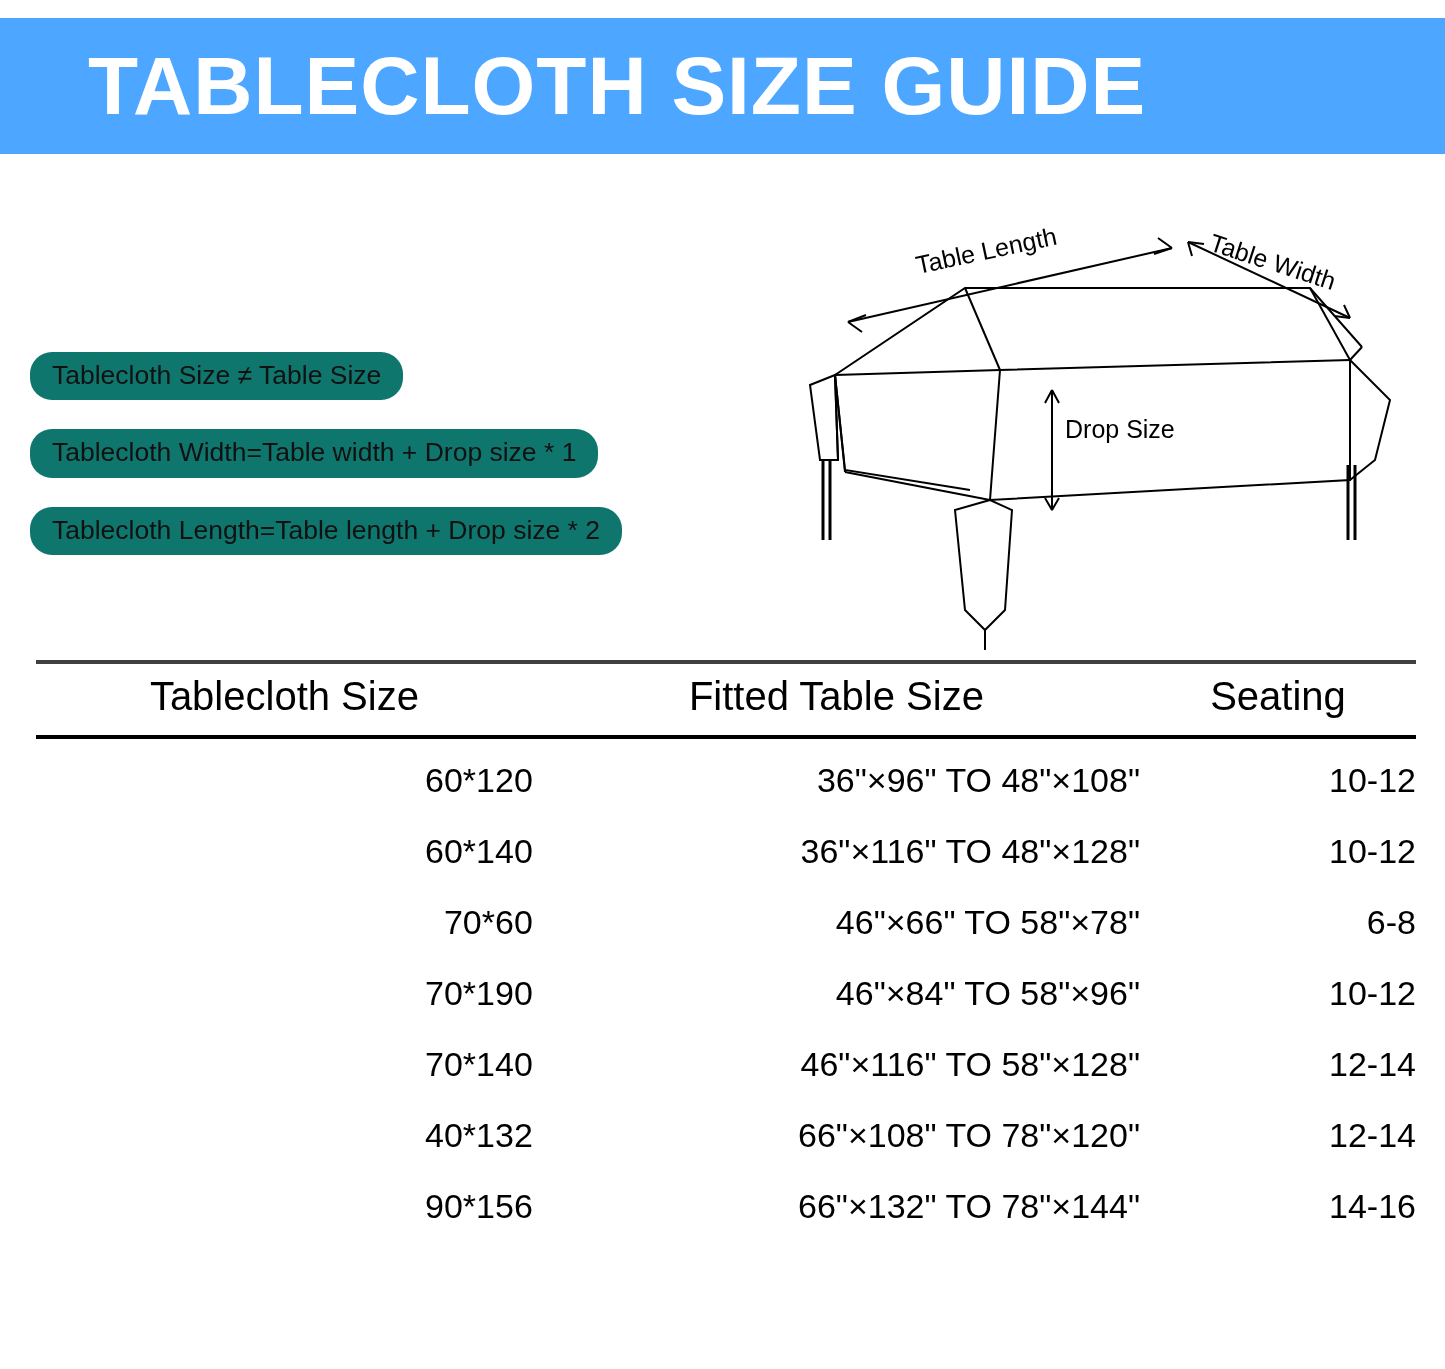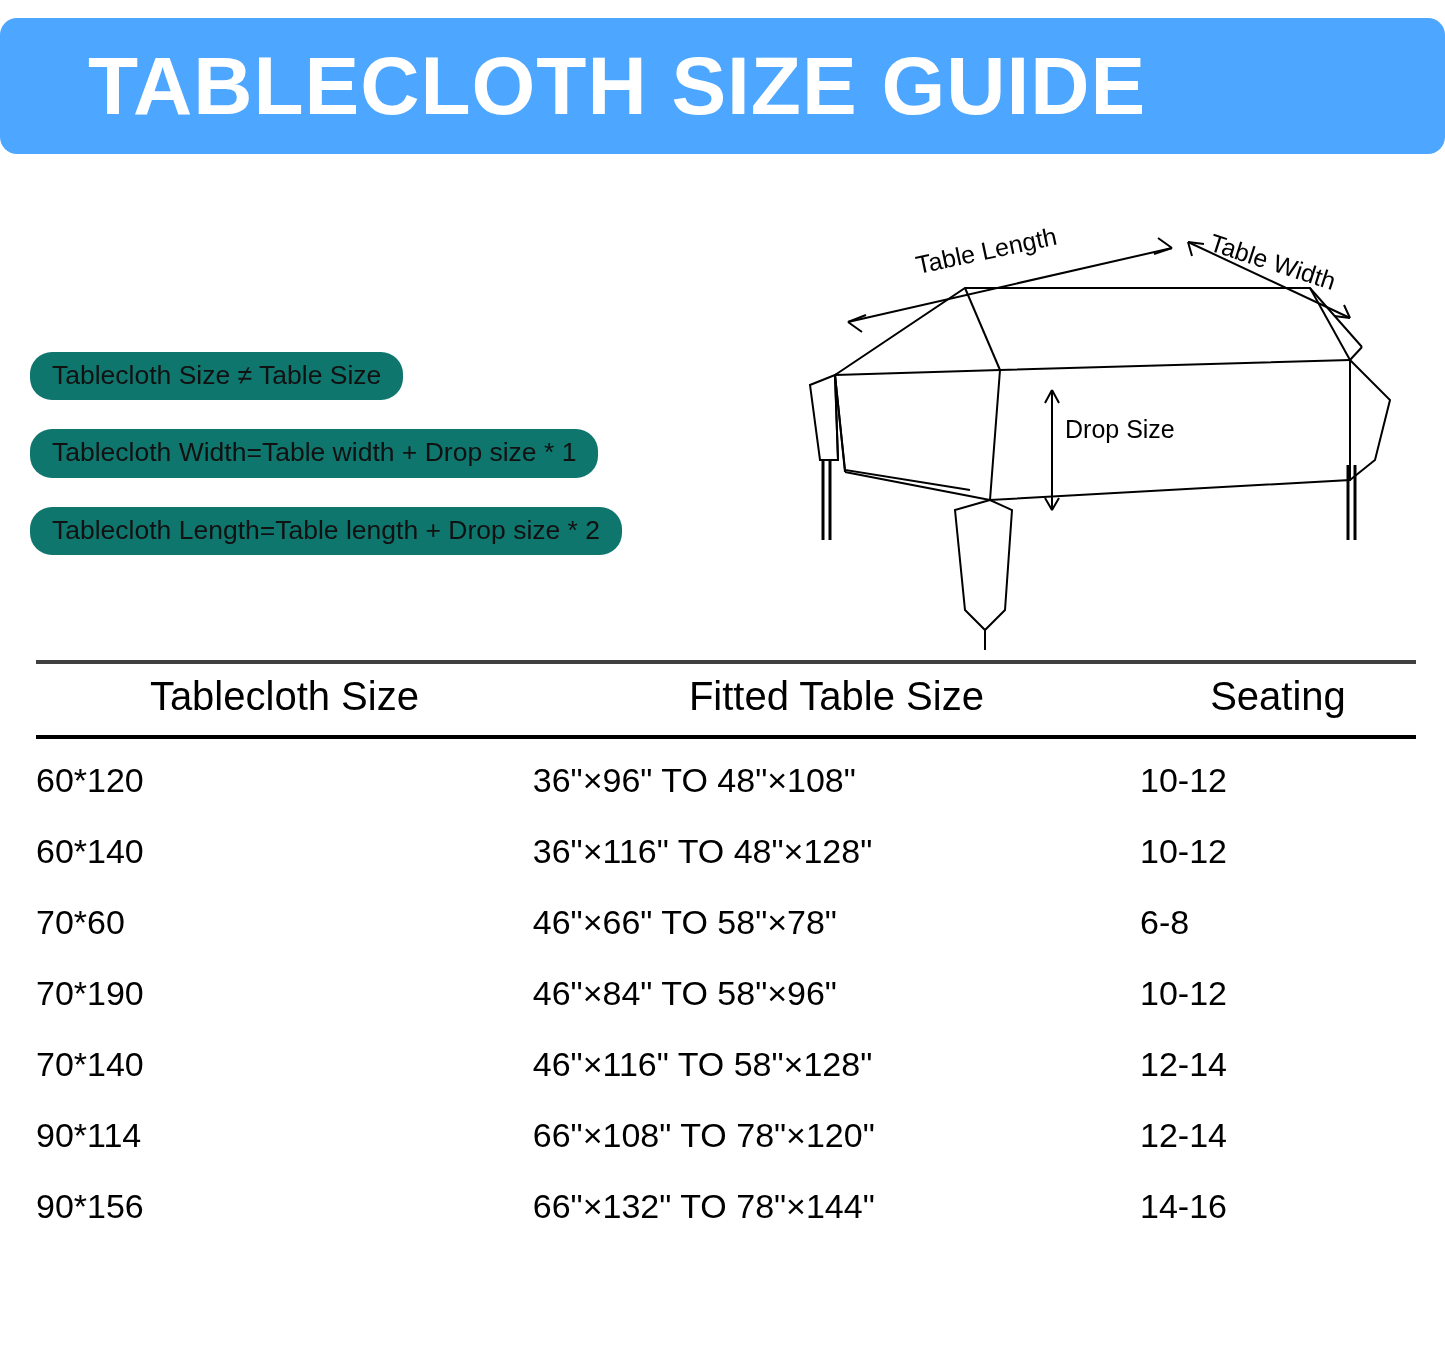--- a/index.html
+++ b/index.html
@@ -21,21 +21,20 @@
     position: absolute;
     left: 0;
     top: 18px;
     width: 1445px;
     height: 136px;
     background: #4da6ff;
     display: flex;
     align-items: center;
     padding-left: 88px;
     box-sizing: border-box;
-    border-radius: 17px;
   }
   .header-title {
     color: #ffffff;
     font-size: 82px;
     font-weight: bold;
     letter-spacing: 1px;
     line-height: 1;
     white-space: nowrap;
   }
 
@@ -84,21 +83,21 @@
   .size-table thead th {
     font-size: 40px;
     font-weight: normal;
     text-align: center;
     padding: 10px 0 16px 0;
     border-top: 4px solid #404040;
     border-bottom: 4px solid #000;
   }
   .size-table tbody td {
     font-size: 34px;
-    text-align: left;
+    text-align: right;
     padding: 16px 0 16px 0;
     white-space: nowrap;
   }
   .size-table tbody tr:first-child td { padding-top: 22px; }
 </style>
 </head>
 <body>
 
 <div class="header-banner">
   <div class="header-title">TABLECLOTH SIZE GUIDE</div>
@@ -198,21 +197,21 @@
       <td>70*190</td>
       <td>46"×84" TO 58"×96"</td>
       <td>10-12</td>
     </tr>
     <tr>
       <td>70*140</td>
       <td>46"×116" TO 58"×128"</td>
       <td>12-14</td>
     </tr>
     <tr>
-      <td>90*114</td>
+      <td>40*132</td>
       <td>66"×108" TO 78"×120"</td>
       <td>12-14</td>
     </tr>
     <tr>
       <td>90*156</td>
       <td>66"×132" TO 78"×144"</td>
       <td>14-16</td>
     </tr>
   </tbody>
 </table>

